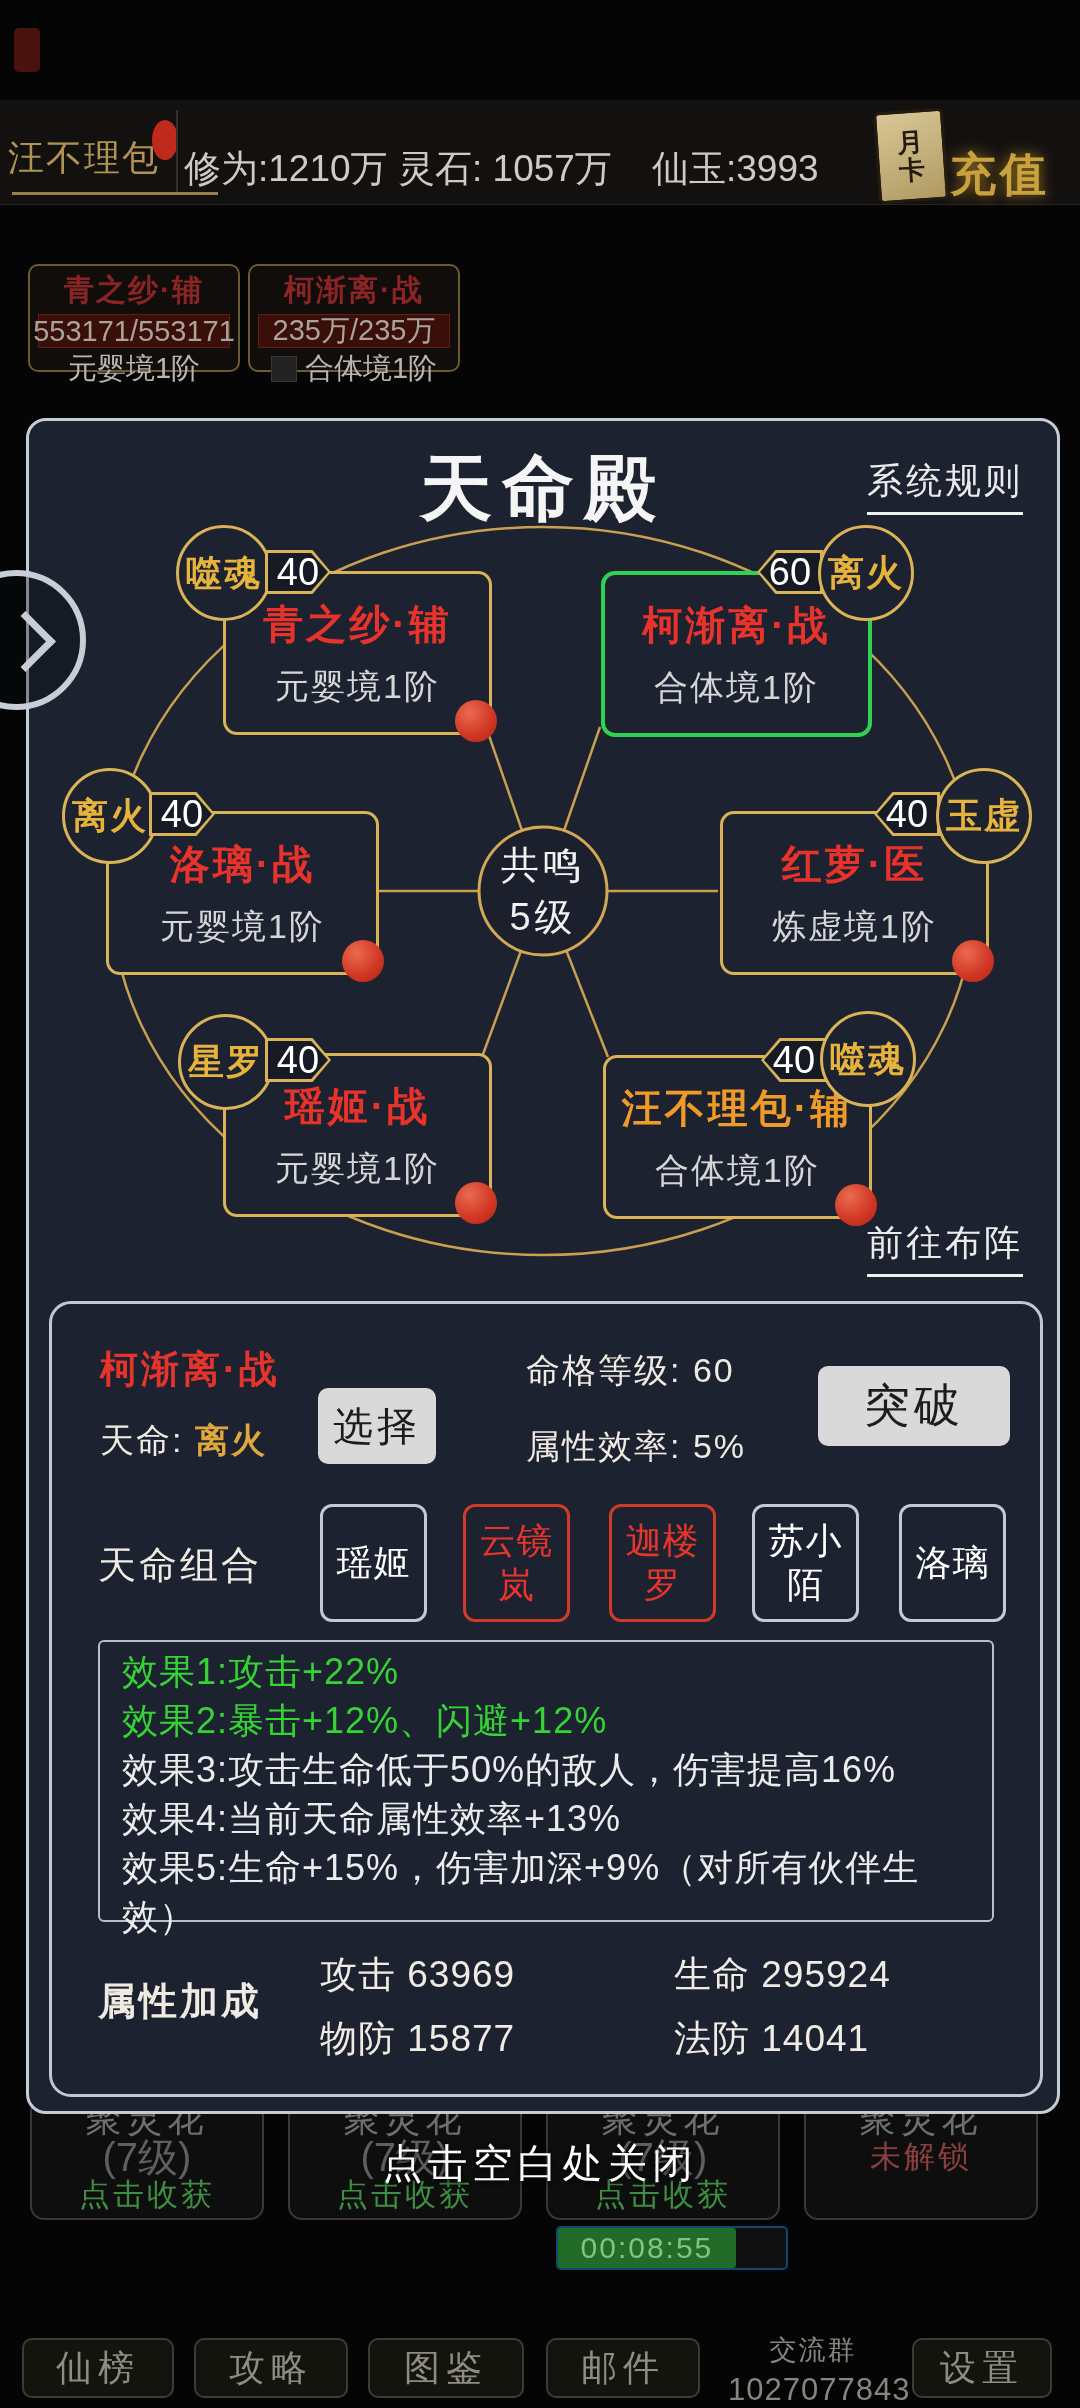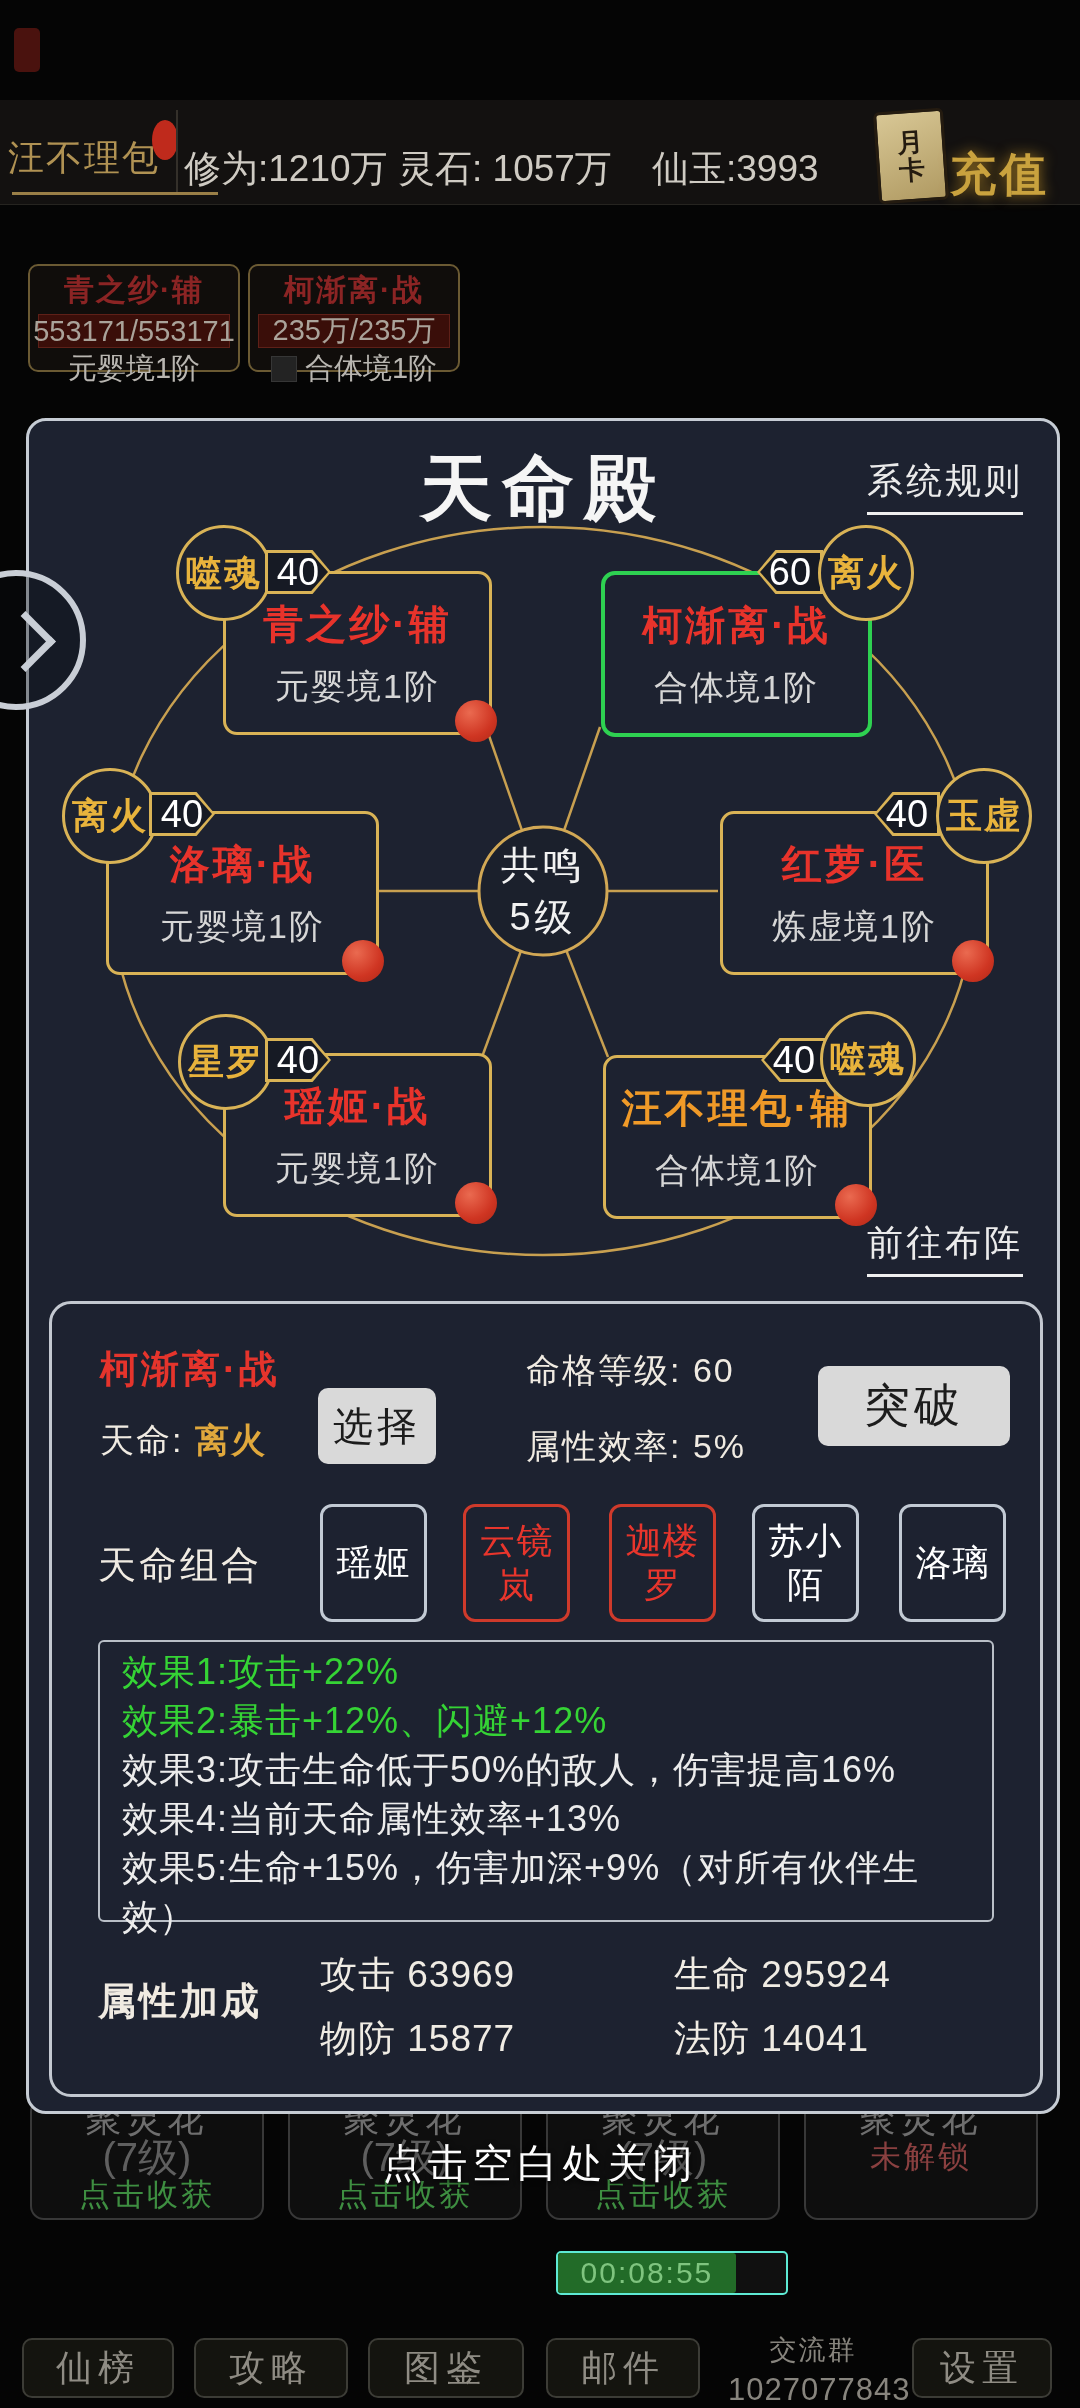--- a/index.html
+++ b/index.html
@@ -97,22 +97,22 @@
 
   
   .flower{top:2098px;width:230px;height:118px;background:#0e0e0e;border:2px solid #383838;border-radius:14px;
           display:flex;flex-direction:column;align-items:center;line-height:38px;}
   .f-name{font-size:36px;color:#6e6e6e;letter-spacing:5px;}
   .f-level{font-size:40px;color:#5f5f5f;}
   .f-action{font-size:31px;color:#3e8e41;letter-spacing:3px;}
   .f-locked{font-size:31px;color:#8a4040;letter-spacing:3px;}
   .close-hint{left:0;top:2136px;width:1080px;text-align:center;font-size:40px;color:#fdfdfd;
               letter-spacing:5px;z-index:70;text-shadow:0 2px 6px #000;}
-  .timerbar{left:556px;top:2226px;width:228px;height:40px;background:#101010;border:2px solid #5eead4;
-            border-radius:5px;margin-top:25px;}
+  .timerbar{left:556px;top:2226px;width:228px;height:40px;background:#101010;border:2px solid #0c4a6e;
+            border-radius:5px;}
   .timerfill{position:absolute;left:0;top:0;width:78%;height:100%;background:#226b28;border-radius:3px;}
   .timertxt{position:absolute;left:0;top:0;width:78%;height:100%;display:flex;align-items:center;
             justify-content:center;font-size:30px;color:#7fc47f;letter-spacing:2px;}
 
   
   .navbtn{top:2338px;height:56px;background:#14140f;border:2px solid #3c3c36;border-radius:10px;
           display:flex;align-items:center;justify-content:center;font-size:36px;color:#8f8c84;letter-spacing:6px;}
   .chatgroup{left:728px;top:2332px;width:170px;text-align:center;color:#88857e;}
   .chat-l1{font-size:27px;letter-spacing:2px;}
   .chat-l2{font-size:31px;margin-top:4px;letter-spacing:1px;}

